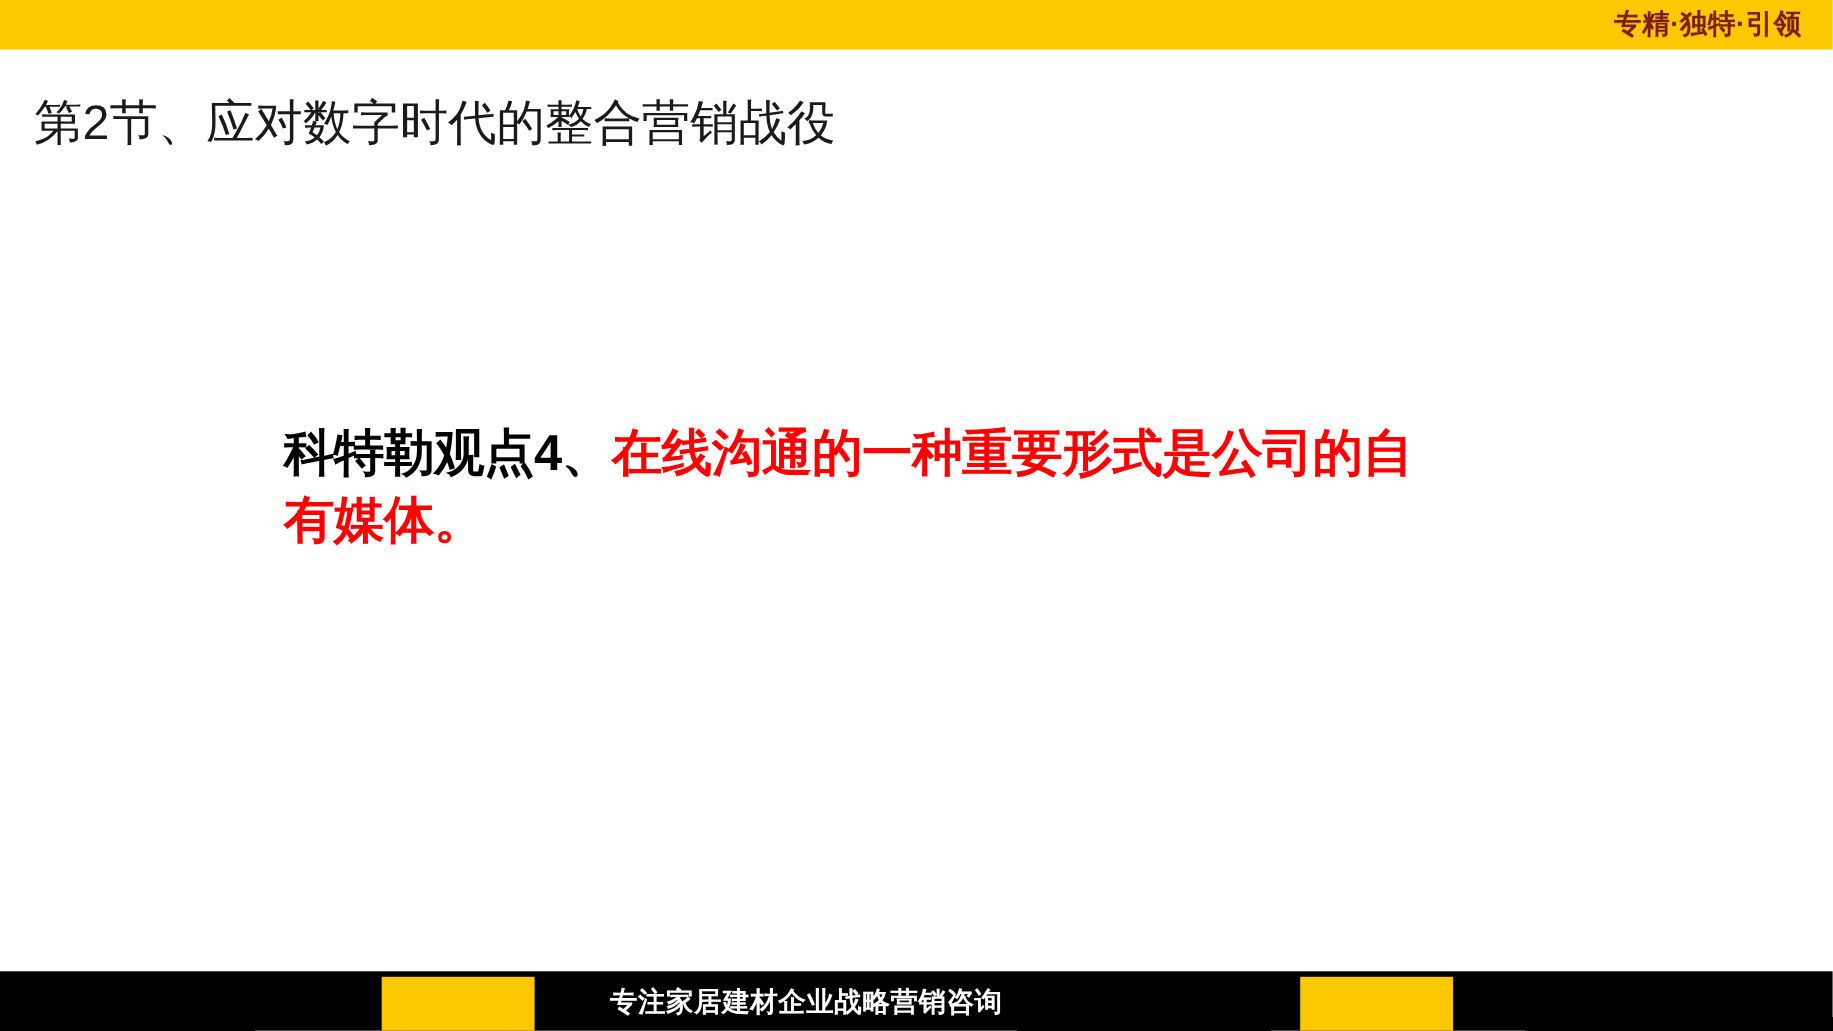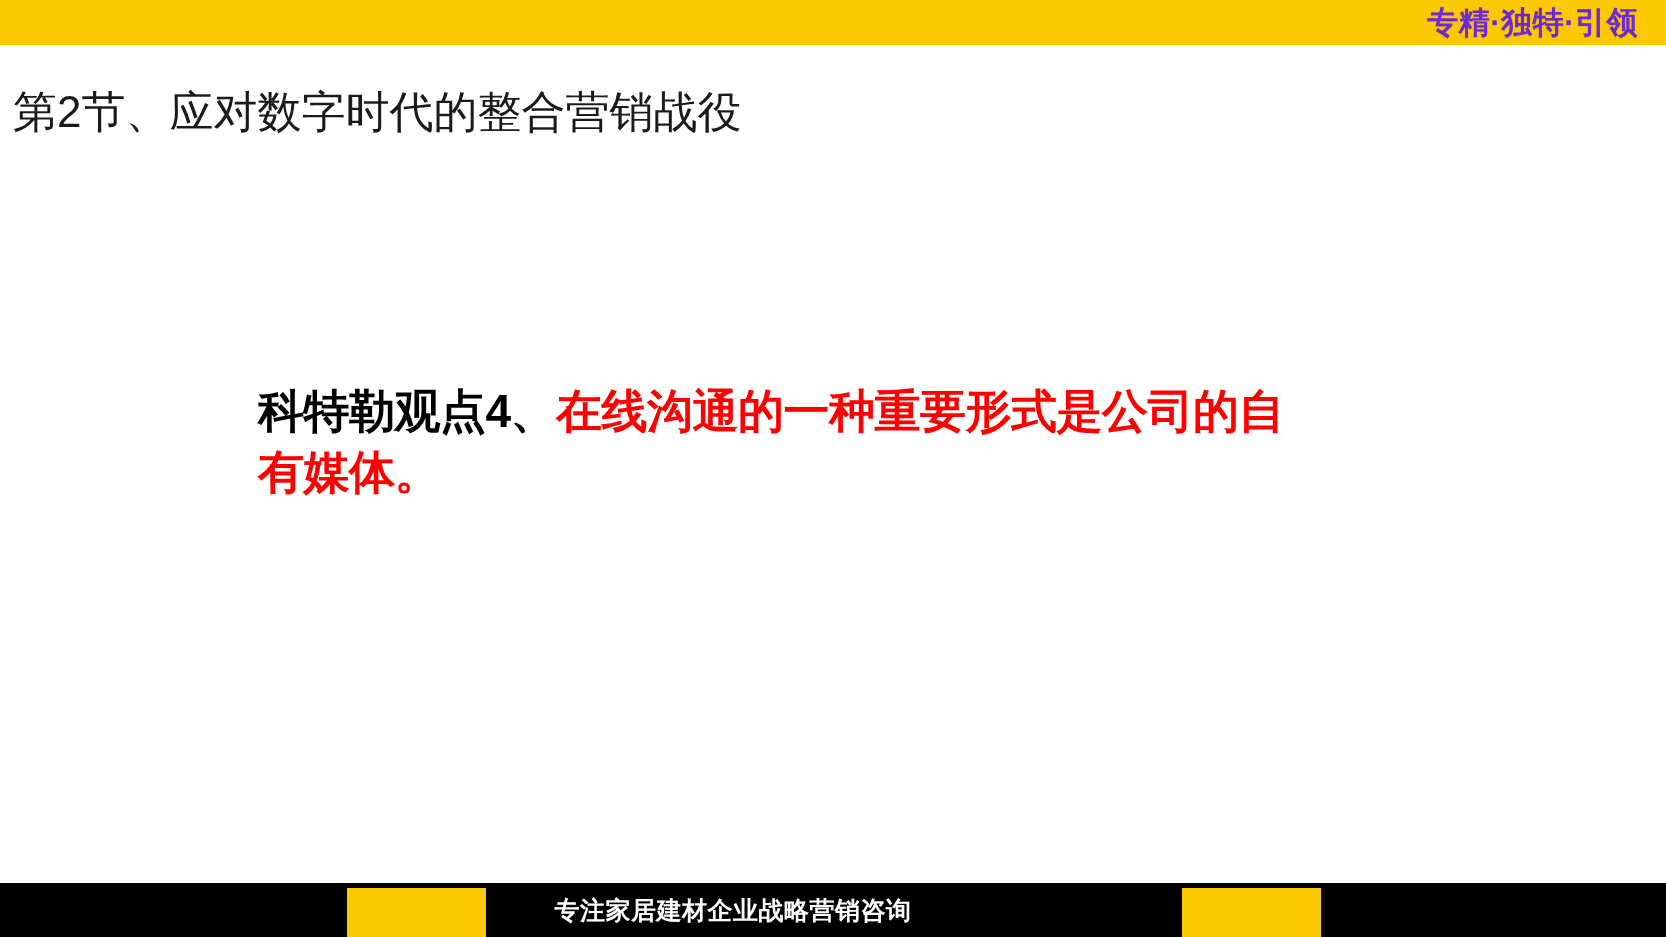--- a/index.html
+++ b/index.html
@@ -23,34 +23,34 @@
     width: 1666px;
     height: 45px;
     background: #fcc800;
     display: flex;
     align-items: center;
     justify-content: flex-end;
     box-sizing: border-box;
     padding-right: 28px;
   }
   .top-banner-text {
-    color: #6d28d9;
-    font-size: 31px;
+    color: #7f1d1d;
+    font-size: 25px;
     font-weight: bold;
     letter-spacing: 0.5px;
     line-height: 1;
     white-space: nowrap;
     text-shadow: 0 1px 1px rgba(0,0,0,0.10);
     text-align: right;
   }
 
   
   .slide-title {
     position: absolute;
-    left: 13px;
+    left: 31px;
     top: 88px;
     color: #1a1a1a;
     font-size: 44px;
     font-weight: 400;
     line-height: 1.1;
     white-space: nowrap;
   }
 
   
   .body-block {

